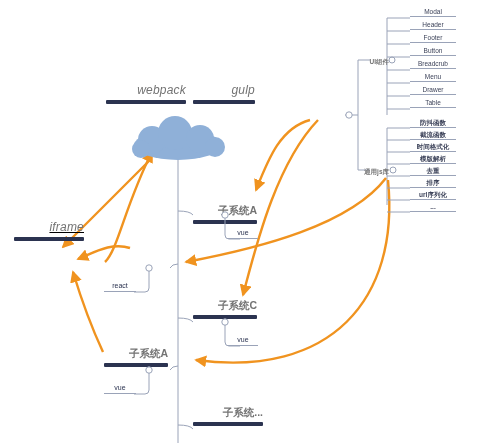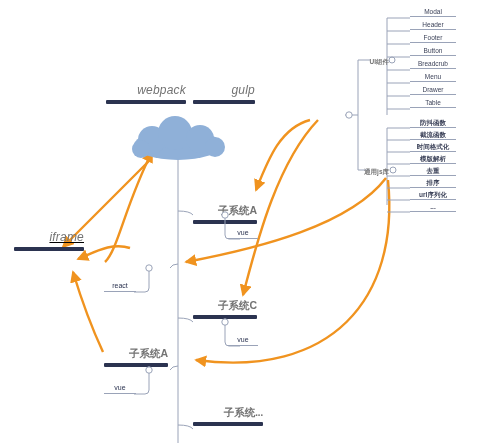--- a/index.html
+++ b/index.html
@@ -102,21 +102,21 @@
 
   <div class="node" style="left:193px;top:84px;width:62px;">
     <div class="node-label italic">gulp</div>
     <div class="underline-thick" style="margin-top:3px;"></div>
   </div>
 
   <svg class="layer">
     <circle cx="349" cy="115" r="3.2" fill="#ffffff" stroke="#9aa3b8" stroke-width="1"></circle>
   </svg>
 
-  <div class="node" style="left:14px;top:231px;width:70px;text-decoration:underline;">
+  <div class="node" style="left:14px;top:221px;width:70px;text-decoration:underline;">
     <div class="node-label italic">iframe</div>
     <div class="underline-thick" style="margin-top:3px;"></div>
   </div>
 
   <div class="node" style="left:193px;top:204px;width:64px;">
     <div class="node-label cjk">子系统A</div>
     <div class="underline-thick" style="margin-top:3px;"></div>
   </div>
   <svg class="layer">
     <circle cx="225" cy="215" r="3.2" fill="#fff" stroke="#9aa3b8"></circle>
@@ -155,21 +155,21 @@
   </div>
   <svg class="layer">
     <circle cx="149" cy="370" r="3.2" fill="#fff" stroke="#9aa3b8"></circle>
     <path d="M149,373 L149,390 Q149,394 145,394 L134,394" fill="none" stroke="#9aa3b8" stroke-width="1"></path>
   </svg>
   <div class="leaf" style="left:104px;top:383px;width:32px;">
     <div class="leaf-label">vue</div>
     <div class="leaf-line" style="margin-top:1px;"></div>
   </div>
 
-  <div class="node" style="left:193px;top:406px;width:70px;font-family:Liberation Serif, serif;">
+  <div class="node" style="left:193px;top:406px;width:70px;">
     <div class="node-label cjk">子系统...</div>
     <div class="underline-thick" style="margin-top:3px;"></div>
   </div>
 
   <div class="node" style="left:359px;top:55px;width:30px;">
     <div class="node-label" style="font-size:6.5px;font-weight:bold;">UI组件</div>
   </div>
   <div class="node" style="left:357px;top:165px;width:32px;">
     <div class="node-label" style="font-size:6.5px;font-weight:bold;">通用js库</div>
   </div>

